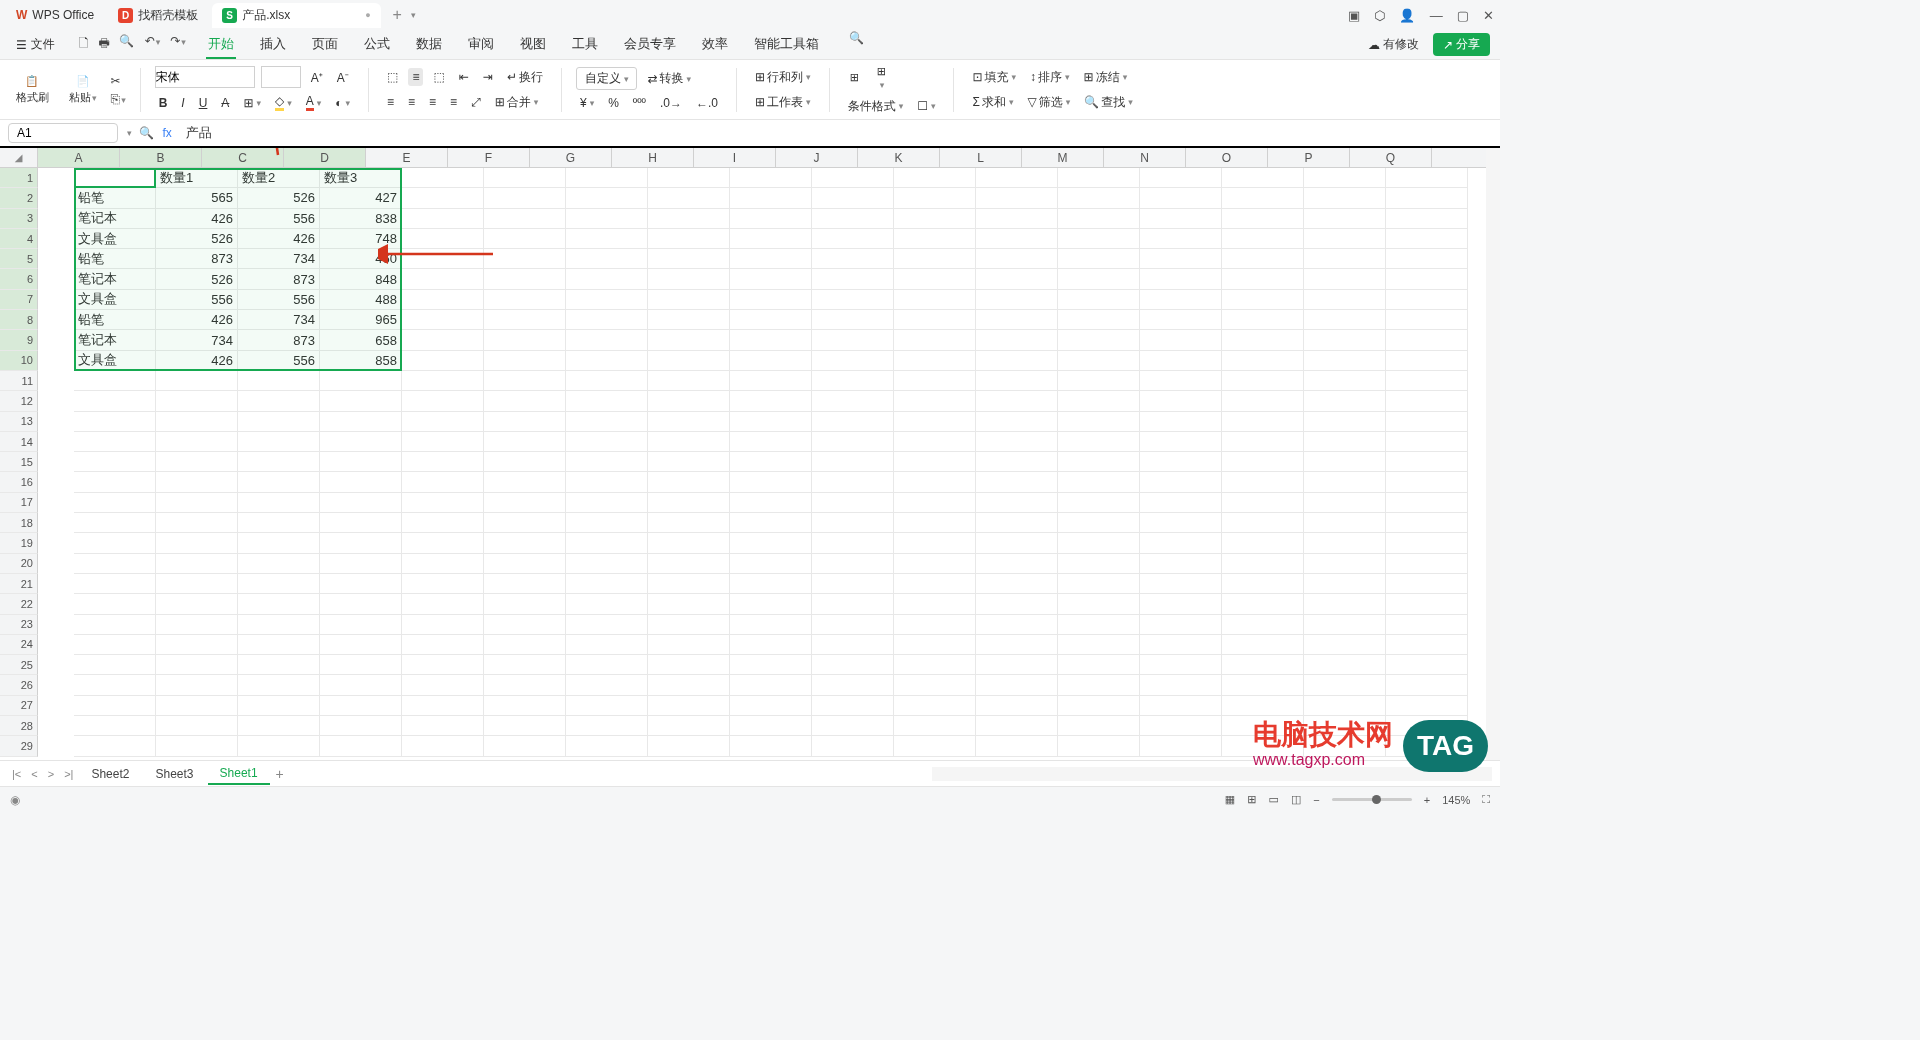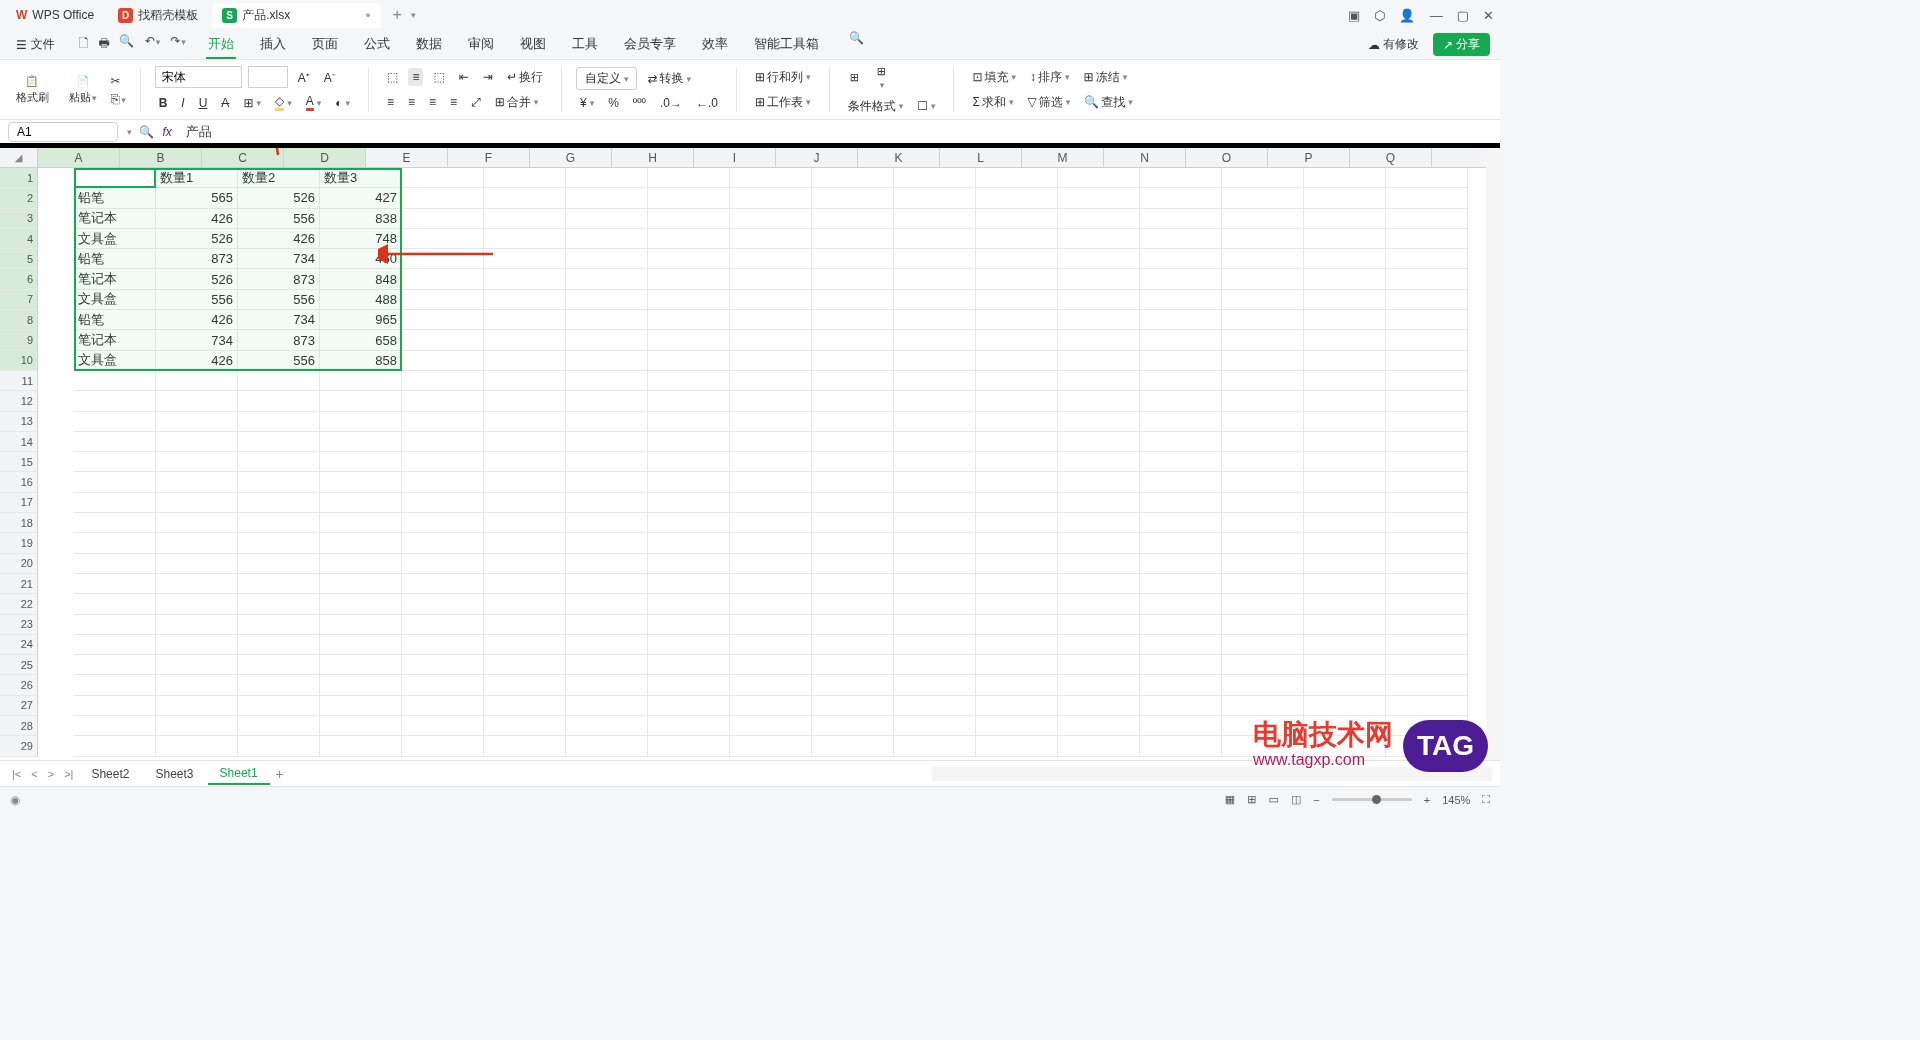--- a/index.html
+++ b/index.html
@@ -19,23 +19,23 @@
 .menu-tab { padding:4px 2px; cursor:pointer; color:#333; font-size:13px; }
 .menu-tab.active { color:#16a951; border-bottom:2px solid #16a951; font-weight:500;}
 .menu-right { margin-left:auto; display:flex; align-items:center; gap:14px; }
 .share-btn { background:#16a951; color:#fff; padding:3px 10px; border-radius:4px; font-size:12px; display:flex; align-items:center; gap:3px;}
 .ribbon { height:60px; background:#fff; border-bottom:1px solid #e4e4e4; display:flex; align-items:center; padding:0 10px; gap:8px; }
 .ribbon-group { display:flex; flex-direction:column; gap:4px; }
 .ribbon-row { display:flex; align-items:center; gap:6px; }
 .rib-btn { display:flex; align-items:center; gap:2px; padding:2px 4px; cursor:pointer; font-size:12px; color:#333; border-radius:3px;}
 .rib-sep { width:1px; height:44px; background:#e4e4e4; margin:0 6px; }
 .big-btn { display:flex; flex-direction:column; align-items:center; gap:2px; padding:2px 6px; cursor:pointer; font-size:11px;}
-.font-select { border:1px solid #d0d0d0; padding:2px 6px; width:87px; background:#fff; font-size:12px; height:22px;}
+.font-select { border:1px solid #d0d0d0; padding:2px 0; width:100px; background:#fff; font-size:12px; height:22px;}
 .size-select { border:1px solid #d0d0d0; padding:2px 4px; width:40px; background:#fff; font-size:12px; height:22px;}
-.formula-bar { height:28px; background:#fff; border-bottom:5px solid #000000; display:flex; align-items:center; padding:0 8px; gap:8px; }
+.formula-bar { height:28px; background:#fff; border-bottom:2px solid #000000; display:flex; align-items:center; padding:0 8px; gap:8px; }
 .name-box { width:110px; padding:2px 8px; border:1px solid #d0d0d0; background:#fff; font-size:12px; border-radius:4px;}
 .fx-area { display:flex; align-items:center; gap:8px; flex:1; }
 .fx-input { flex:1; padding:2px 6px; font-size:13px; }
 .grid-wrap { position:relative; background:#fff; height:616px; overflow:hidden;}
 .col-headers { display:flex; position:sticky; top:0; background:#f3f4f5; border-bottom:1px solid #d0d0d0; height:20px;}
 .corner { width:38px; border-right:1px solid #d0d0d0; display:flex; align-items:center; justify-content:center; font-size:10px; color:#888;}
 .col-h { width:82px; border-right:1px solid #d0d0d0; display:flex; align-items:center; justify-content:center; font-size:12px; color:#555;}
 .col-h.sel { background:#d8ead8; }
 .grid-body { display:flex; }
 .row-headers { display:flex; flex-direction:column; background:#f3f4f5;}
@@ -53,21 +53,21 @@
 .sheet-tab { padding:3px 12px; font-size:12px; cursor:pointer; color:#444; border-radius:4px 4px 0 0;}
 .sheet-tab.active { color:#16a951; font-weight:500; border-bottom:2px solid #16a951;}
 .status-bar { height:26px; background:#f5f6f7; display:flex; align-items:center; padding:0 10px; position:absolute; bottom:0; width:100%; border-top:1px solid #e4e4e4;}
 .status-right { margin-left:auto; display:flex; align-items:center; gap:12px; font-size:11px; color:#555;}
 .zoom-slider { width:80px; height:3px; background:#ccc; position:relative; border-radius:2px;}
 .zoom-thumb { position:absolute; width:9px; height:9px; background:#666; border-radius:50%; top:-3px; left:50%;}
 .arrow-annot { position:absolute; pointer-events:none;}
 .watermark { position:absolute; right:12px; bottom:40px; display:flex; gap:10px;}
 .wm-text { color:#e63b2e; font-size:28px; font-weight:bold; text-align:right; line-height:1.1;}
 .wm-url { color:#be185d; font-size:16px; }
-.wm-tag { background:#4c1d95; color:#fff; font-size:28px; font-weight:bold; padding:10px 14px; border-radius:26px;}
+.wm-tag { background:#0f766e; color:#fff; font-size:28px; font-weight:bold; padding:10px 14px; border-radius:26px;}
 .caret { font-size:9px; color:#888; margin-left:1px;}
 .scroll-v { position:absolute; right:0; top:0; width:14px; height:100%; background:#f5f5f5;}
 .scroll-h { position:absolute; left:0; bottom:0; height:14px; width:100%; background:#f5f5f5;}
 </style>
 </head>
 <body>
 
 <div class="title-bar">
   <div class="tab">
     <span class="wps-logo">W</span>
@@ -252,21 +252,21 @@
       <span class="rib-btn">🔍<span>查找</span><span class="caret">▾</span></span>
     </div>
   </div>
 </div>
 
 <div class="formula-bar">
   <input class="name-box" value="A1" style="">
   <span class="caret">▾</span>
   <div class="fx-area">
     <span>🔍</span>
-    <span style="font-style:italic;color:#4c1d95">fx</span>
+    <span style="color:#3b82f6">fx</span>
     <div class="fx-input">产品</div>
   </div>
 </div>
 
 <div class="grid-wrap">
   <div class="col-headers">
     <div class="corner">◢</div>
     <div id="colh" style="display: flex;">
         <div class="col-h sel">A</div>
         <div class="col-h sel">B</div>

